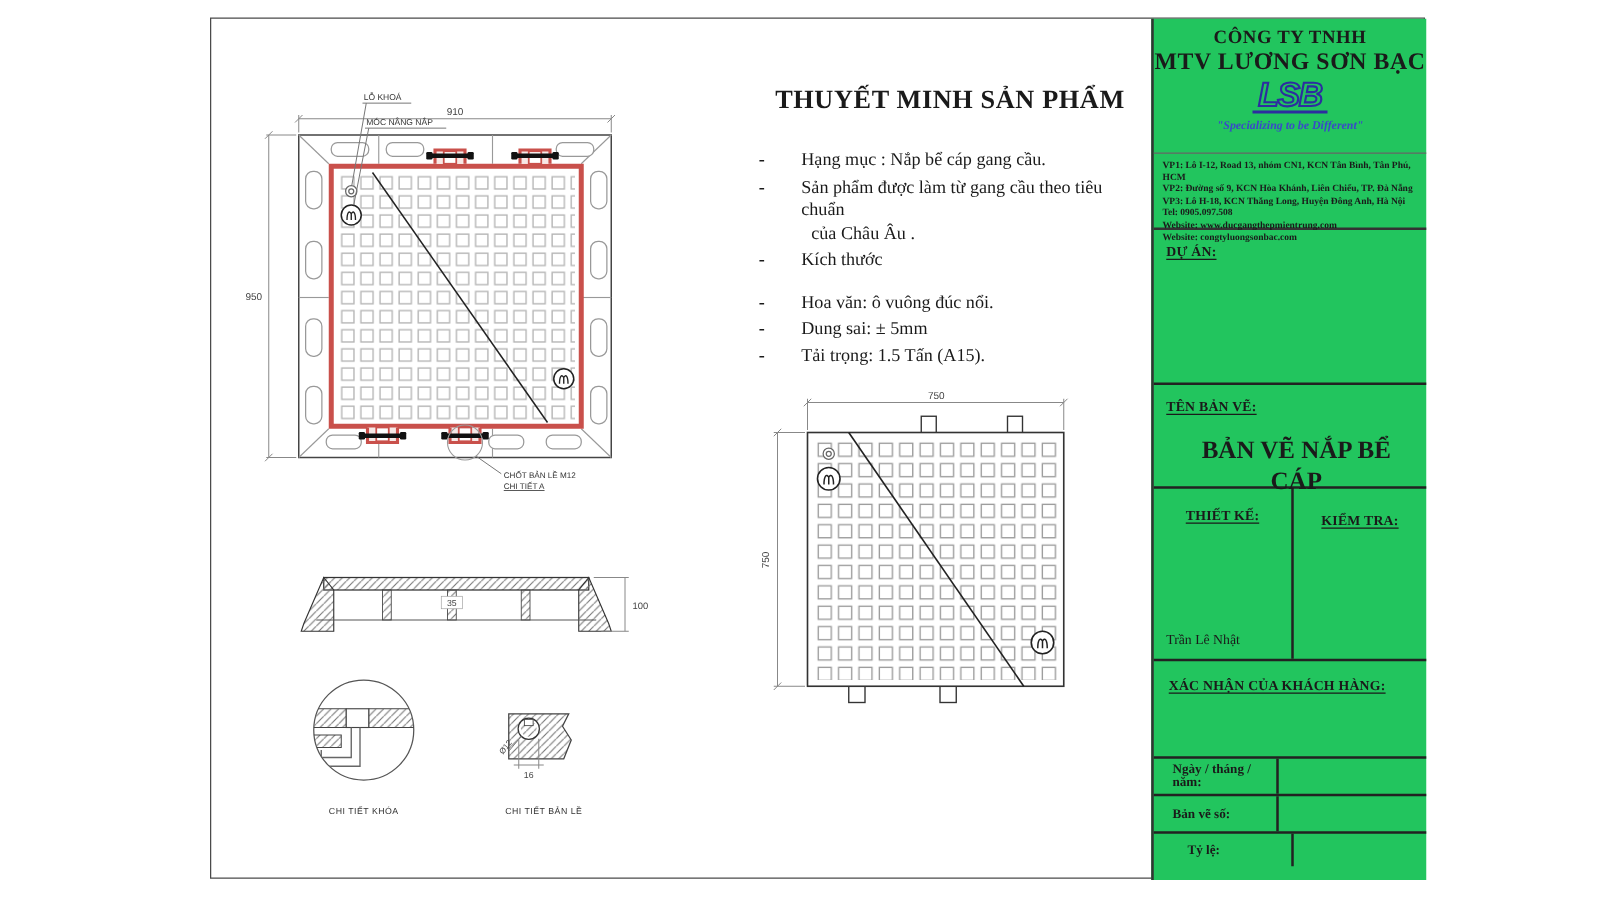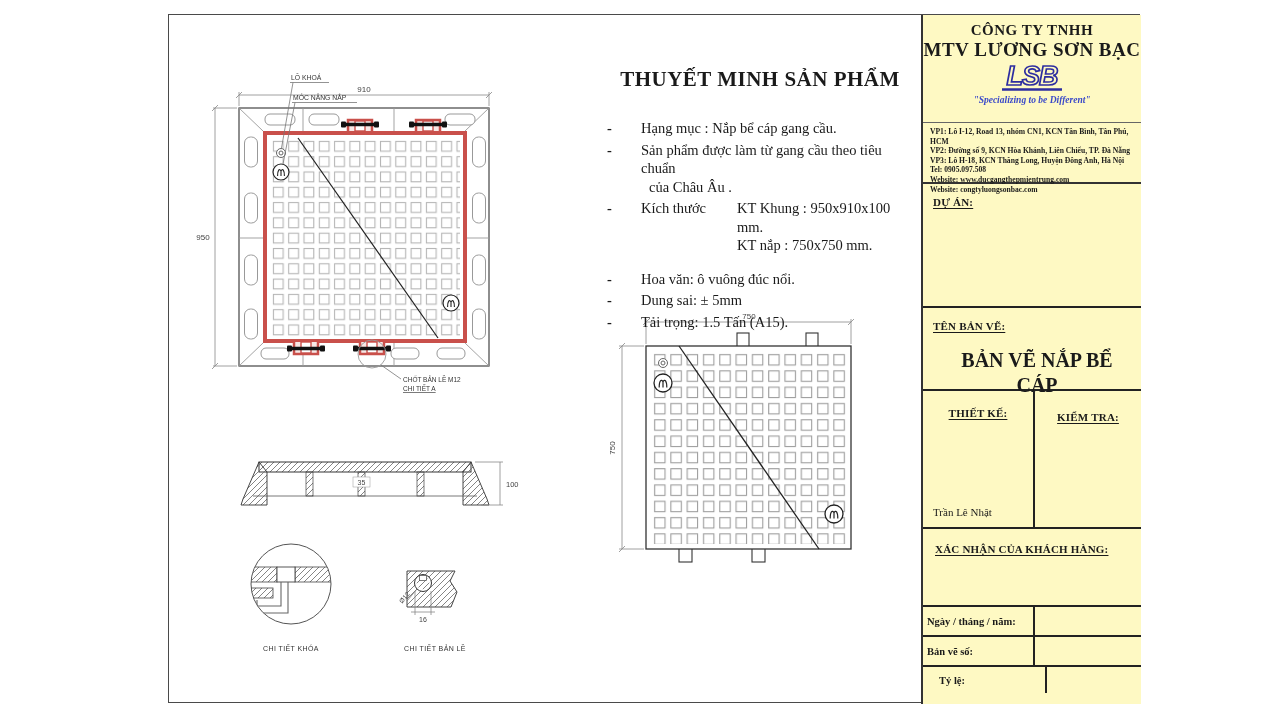--- a/index.html
+++ b/index.html
@@ -14,42 +14,42 @@
   .desc-title{font-size:21px;font-weight:bold;text-align:center;letter-spacing:.5px;margin:0 0 27px 0;}
   .bullets{font-size:14.5px;line-height:1.28;}
   .b-row{display:flex;margin-bottom:3px;}
   .b-row .dash{width:34px;flex:none;font-weight:bold;}
   .b-row .klabel{width:96px;flex:none;}
   .b-sub{margin-left:8px;}
   .gap-top{margin-top:15px;}
 
   
   .tb{position:absolute;left:752px;top:0;width:220px;height:689px;
-      border-left:2px solid #333;box-sizing:border-box;background:#fef9c3;}
+      border-left:2px solid #333;box-sizing:border-box;background:#22c55e;}
   .tb section{box-sizing:border-box;}
   .tb-header{height:108px;border-bottom:1px solid #666;text-align:center;}
   .tb-co1{font-size:15px;font-weight:bold;padding-top:7px;letter-spacing:.5px;}
   .tb-co2{font-size:19px;font-weight:bold;letter-spacing:.5px;}
   .tb-tagline{font-size:9.5px;font-weight:bold;font-style:italic;color:#3a49c9;margin-top:-3px;}
   .tb-address{height:61px;border-bottom:2px solid #333;padding:4px 0 0 7px;
               font-weight:bold;font-size:7.6px;line-height:9.6px;}
   .tb-duan{height:124px;border-bottom:2px solid #222;padding:8px 0 0 10px;}
   .tb-ten{height:83px;border-bottom:2px solid #222;padding:8px 0 0 10px;}
   .tb-label{font-size:11px;font-weight:bold;text-decoration:underline;text-underline-offset:2px;letter-spacing:.2px;}
   .tb-name{font-size:20px;font-weight:bold;text-align:center;line-height:1.25;margin-top:14px;}
   .tb-design{height:138px;border-bottom:2px solid #222;display:flex;}
   .tb-design .col-l{width:112px;flex:none;border-right:2px solid #222;box-sizing:border-box;
                     position:relative;text-align:center;padding-top:12px;}
   .tb-design .col-r{flex:1;text-align:center;padding-top:16px;}
   .tb-designer{position:absolute;left:10px;bottom:9px;font-size:11px;font-weight:normal;text-align:left;}
   .tb-xn{height:78px;border-bottom:2px solid #222;padding:10px 0 0 12px;}
   .tb-row{height:30px;border-bottom:2px solid #222;display:flex;align-items:center;}
   .tb-row:last-child{height:26px;border-bottom:none;margin-left:12px;}
-  .tb-row .cell-l{width:112px;flex:none;align-self:stretch;display:flex;align-items:center;
-                  border-right:2px solid #222;box-sizing:border-box;padding-left:4px;
+  .tb-row .cell-l{width:100px;flex:none;align-self:stretch;display:flex;align-items:center;
+                  border-right:2px solid #222;box-sizing:border-box;padding-left:15px;
                   font-size:10.5px;font-weight:bold;}
   .tb-row .cell-r{flex:1;}
   svg text{font-family:"Liberation Sans","DejaVu Sans",sans-serif;}
 </style>
 </head>
 <body>
 
 <div class="sheet">
 
   <svg class="drawing-svg" viewBox="0 0 972 689">
@@ -277,21 +277,20 @@
         <span class="dash">-</span>
         <span>Hạng mục : Nắp bể cáp gang cầu.</span>
       </div>
       <div class="b-row">
         <span class="dash">-</span>
         <span><span>Sản phẩm được làm từ gang cầu theo tiêu chuẩn</span><br><span class="b-sub">của Châu Âu .</span></span>
       </div>
       <div class="b-row">
         <span class="dash">-</span>
         <span class="klabel">Kích thước</span>
-        <span><span>KT Khung : 950x910x100 mm.</span><br><span>KT nắp : 750x750 mm.</span></span>
       </div>
       <div class="b-row gap-top">
         <span class="dash">-</span>
         <span>Hoa văn: ô vuông đúc nổi.</span>
       </div>
       <div class="b-row">
         <span class="dash">-</span>
         <span>Dung sai:  ± 5mm</span>
       </div>
       <div class="b-row">

